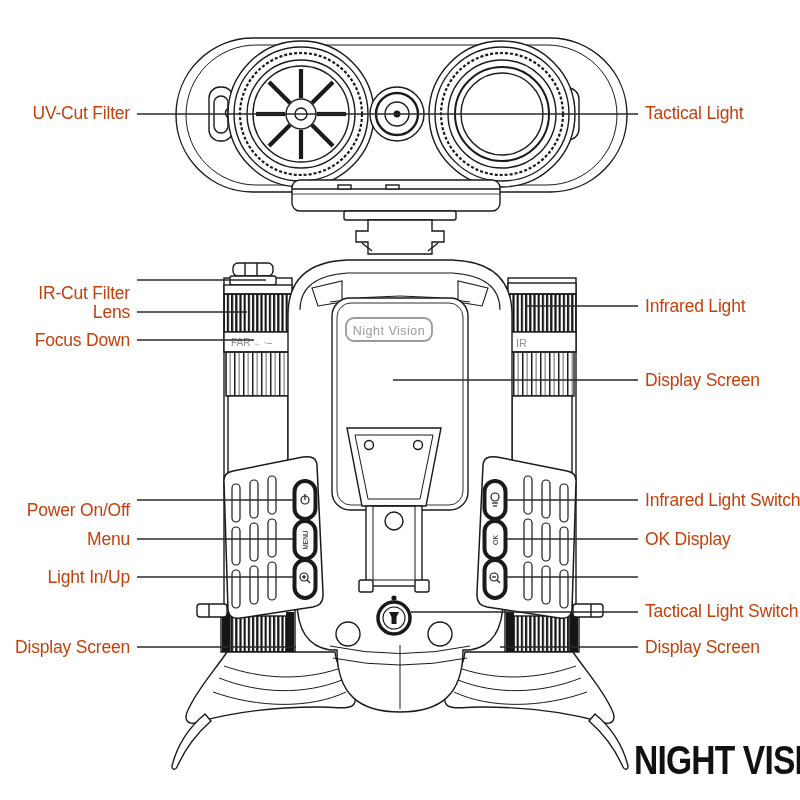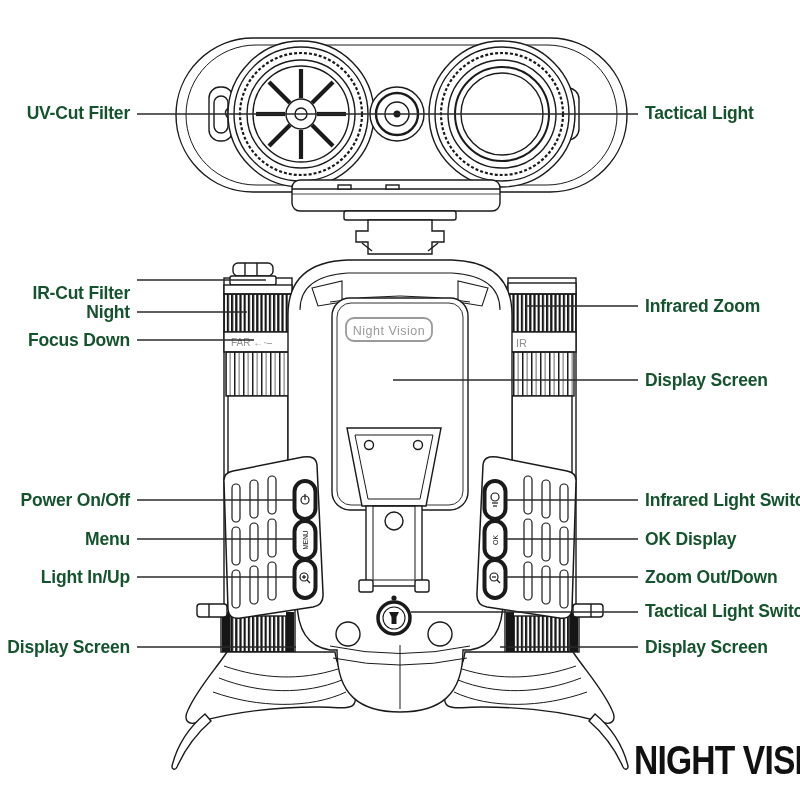--- a/index.html
+++ b/index.html
@@ -1,22 +1,22 @@
 <!DOCTYPE html>
 <html><head>
 <meta charset="utf-8">
 <style>
   html,body{margin:0;padding:0;background:#fff;}
   #stage{
     position:relative;width:800px;height:800px;background:#ffffff;
     overflow:hidden;font-family:"Liberation Sans",sans-serif;
   }
   .lbl{
-    position:absolute;white-space:nowrap;font-weight:bold;
-    font-size:17.5px;letter-spacing:-0.2px;color:#14532d;line-height:22px;
+    position:absolute;white-space:nowrap;font-weight:normal;
+    font-size:17.5px;letter-spacing:-0.2px;color:#c2410c;line-height:22px;
   }
   .lbl-l{right:670px;text-align:right;}
   .lbl-r{left:645px;text-align:center;}
   #logo{
     position:absolute;left:634px;top:738px;white-space:nowrap;
     font-weight:bold;font-size:40px;color:#111;
     transform:scaleX(0.84);transform-origin:left center;letter-spacing:-1px;
   }
   svg{position:absolute;left:0;top:0;}
   text{font-family:"Liberation Sans",sans-serif;}
@@ -287,31 +287,30 @@
       <line x1="506" y1="577" x2="638" y2="577"></line>
       <line x1="411" y1="612" x2="638" y2="612"></line>
       <line x1="137" y1="647" x2="296" y2="647"></line>
       <line x1="500" y1="647" x2="638" y2="647"></line>
     </g>
   </g>
 </svg>
 
   <div class="lbl lbl-l" style="top:102px">UV-Cut Filter</div>
   <div class="lbl lbl-l" style="top:282px">IR-Cut Filter</div>
-  <div class="lbl lbl-l" style="top:301px">Night</div>
+  <div class="lbl lbl-l" style="top:301px">Lens</div>
   <div class="lbl lbl-l" style="top:329px">Focus Down</div>
-  <div class="lbl lbl-l" style="top:489px">Power On/Off</div>
+  <div class="lbl lbl-l" style="top:499px">Power On/Off</div>
   <div class="lbl lbl-l" style="top:528px">Menu</div>
   <div class="lbl lbl-l" style="top:566px">Light In/Up</div>
   <div class="lbl lbl-l" style="top:636px">Display Screen</div>
 
   <div class="lbl lbl-r" style="top:102px">Tactical Light</div>
-  <div class="lbl lbl-r" style="top:295px">Infrared Zoom</div>
+  <div class="lbl lbl-r" style="top:295px">Infrared Light</div>
   <div class="lbl lbl-r" style="top:369px">Display Screen</div>
   <div class="lbl lbl-r" style="top:489px">Infrared Light Switch</div>
   <div class="lbl lbl-r" style="top:528px">OK Display</div>
-  <div class="lbl lbl-r" style="top:566px">Zoom Out/Down</div>
   <div class="lbl lbl-r" style="top:600px">Tactical Light Switch</div>
   <div class="lbl lbl-r" style="top:636px">Display Screen</div>
 
   <div id="logo">NIGHT VISION</div>
 
 </div>
 
 </body></html>

